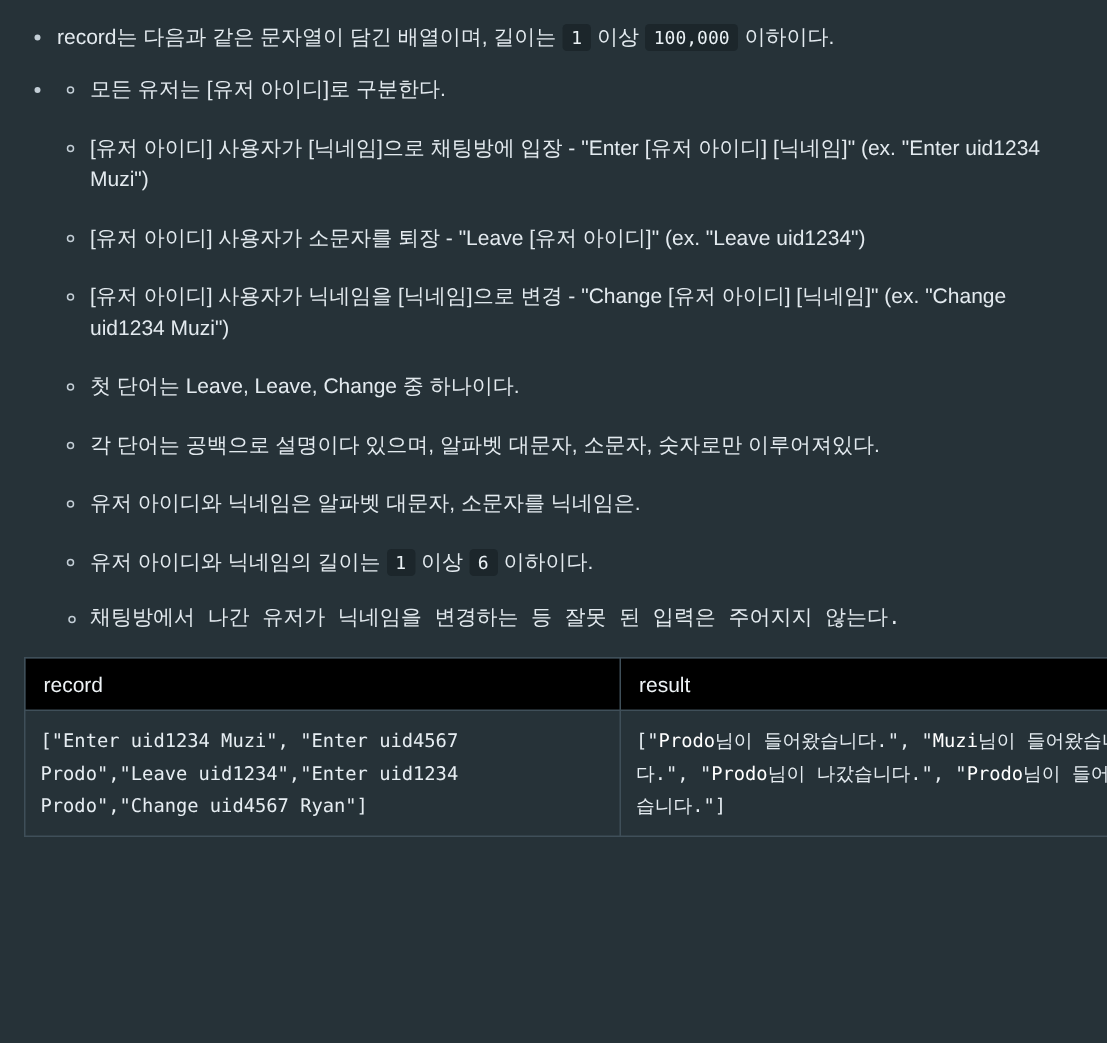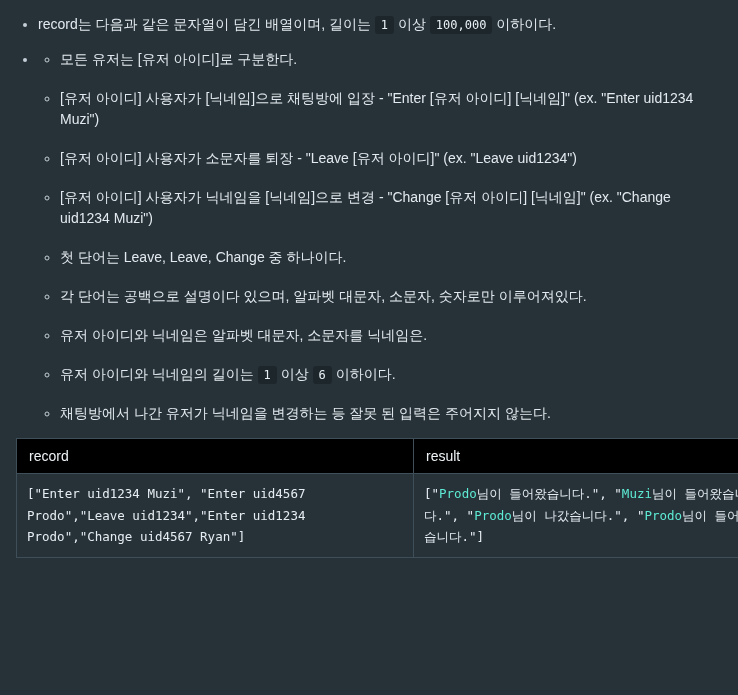--- a/index.html
+++ b/index.html
@@ -77,20 +77,21 @@
     list-style-type: circle;
   }
   ul.lvl2 > li {
     margin: 0 0 18px 0;
     line-height: 1.5;
     font-size: 14px;
     color: #e3eaef;
   }
   ul.lvl2 > li:last-child {
     margin-bottom: 0;
+    font-family: Liberation Mono, monospace;
   }
   li::marker {
     color: #c3ced6;
   }
 
   code.inline {
     background: #1c262b;
     border-radius: 3px;
     padding: 2px 6px;
     font-family: "DejaVu Sans Mono", monospace;
@@ -125,21 +126,21 @@
     border: 1px solid #3f4f59;
     background: #263238;
     font-family: "DejaVu Sans Mono", monospace;
     font-size: 12.5px;
     line-height: 1.72;
     color: #e6edf2;
     word-break: break-word;
   }
   .col-a { width: 372px; }
   .col-b { width: 334px; }
-  .kw { color: #5eead4; margin-top: 15px; }
+  .kw { color: #ffffff; margin-top: 15px; }
   .hangul-mono {
     font-family: "DejaVu Sans Mono", "Liberation Sans", sans-serif;
   }
 </style>
 </head>
 <body>
 
 <div class="page">
 
 

